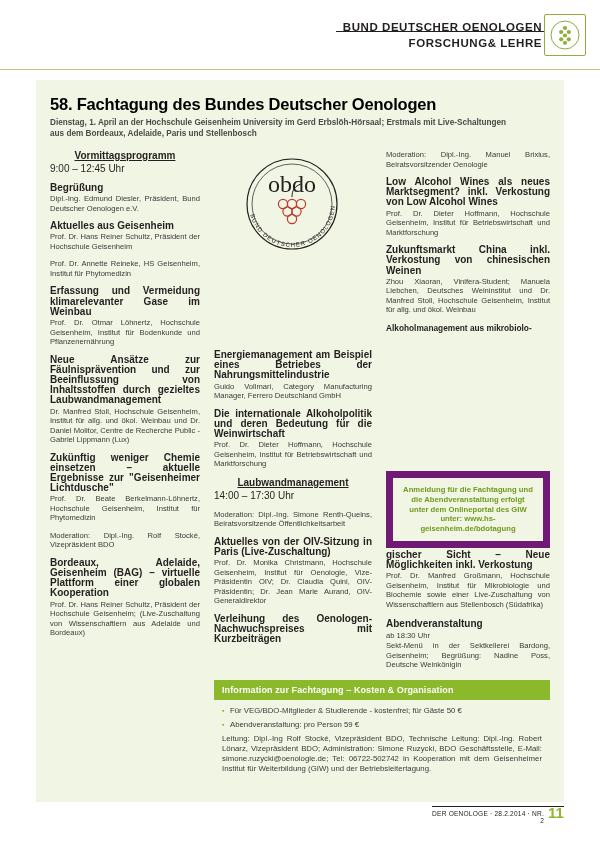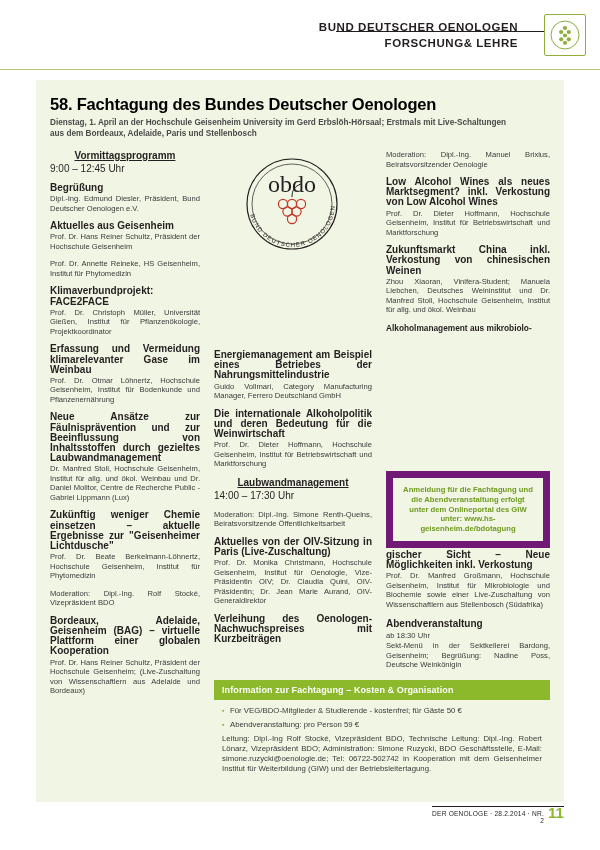--- a/index.html
+++ b/index.html
@@ -12,21 +12,21 @@
     position:relative;
   }
 
   
   .header {
     position:absolute; left:0; top:0; width:600px; height:70px;
     border-bottom:1px solid #b8c77a;
   }
   .header-inner {
     position:absolute; right:14px; top:14px;
-    display:flex; align-items:center; gap:26px;
+    display:flex; align-items:center; gap:2px;
   }
   .header-text { text-align:right; }
   .header-line1 {
     font-size:11.5px; font-weight:bold; letter-spacing:0.55px;
     color:#231f20; line-height:14px;
   }
   .header-line2 {
     font-size:11.5px; font-weight:bold; letter-spacing:0.55px;
     color:#231f20; line-height:14px; margin-top:2px;
   }
@@ -207,24 +207,20 @@
       <div class="item-body">Dipl.-Ing. Edmund Diesler, Präsident, Bund Deutscher Oenologen e.V.</div>
     </div>
     <div class="item">
       <div class="item-title">Aktuelles aus Geisenheim</div>
       <div class="item-body">Prof. Dr. Hans Reiner Schultz, Präsident der Hochschule Geisenheim</div>
     </div>
     <div class="item">
       <div class="item-body">Prof. Dr. Annette Reineke, HS Geisenheim, Institut für Phytomedizin</div>
     </div>
     <div class="item">
-      <div class="item-title">Klimaverbundprojekt: FACE2FACE</div>
-      <div class="item-body">Prof. Dr. Christoph Müller, Universität Gießen, Institut für Pflanzenökologie, Projektkoordinator</div>
-    </div>
-    <div class="item">
       <div class="item-title">Erfassung und Vermeidung klimarelevanter Gase im Weinbau</div>
       <div class="item-body">Prof. Dr. Otmar Löhnertz, Hochschule Geisenheim, Institut für Bodenkunde und Pflanzenernährung</div>
     </div>
     <div class="item">
       <div class="item-title">Neue Ansätze zur Fäulnisprävention und zur Beeinflussung von Inhaltsstoffen durch gezieltes Laubwandmanagement</div>
       <div class="item-body">Dr. Manfred Stoll, Hochschule Geisenheim, Institut für allg. und ökol. Weinbau und Dr. Daniel Molitor, Centre de Recherche Public - Gabriel Lippmann (Lux)</div>
     </div>
     <div class="item">
       <div class="item-title">Zukünftig weniger Chemie einsetzen – aktuelle Ergebnisse zur "Geisenheimer Lichtdusche"</div>
       <div class="item-body">Prof. Dr. Beate Berkelmann-Löhnertz, Hochschule Geisenheim, Institut für Phytomedizin</div>

